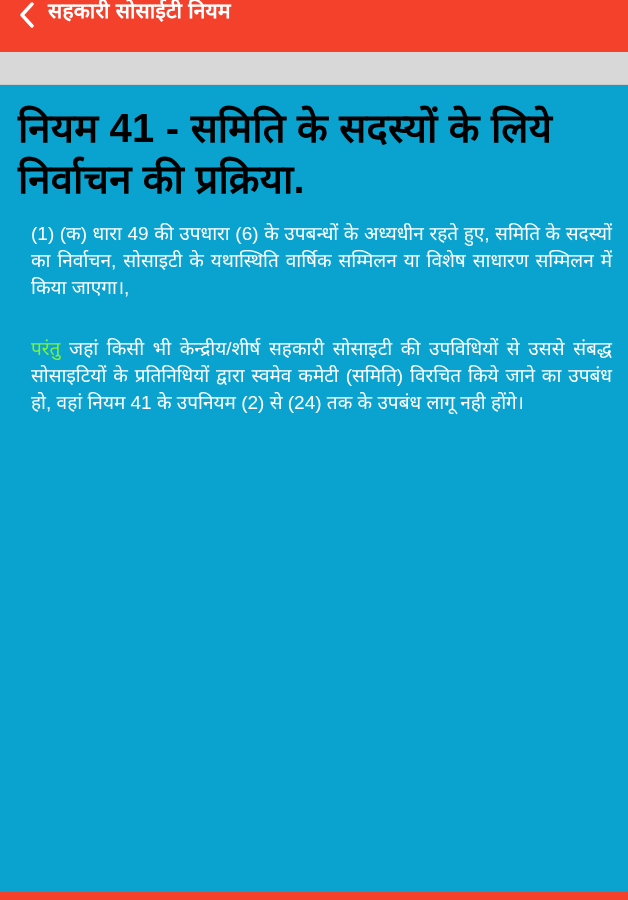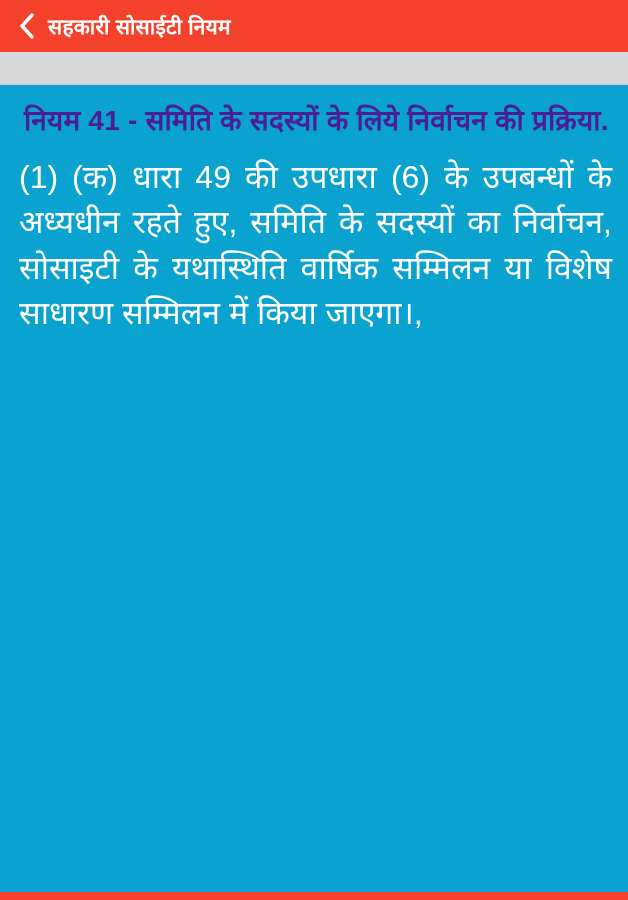--- a/index.html
+++ b/index.html
@@ -19,21 +19,20 @@
     position: relative;
     background: #ffffff;
     display: flex;
     flex-direction: column;
   }
   
   .titlebar {
     height: 52px;
     background: #f4412c;
     display: flex;
-    align-items: center;
     padding-left: 14px;
     box-sizing: border-box;
     flex: 0 0 auto;
   }
   .back-icon {
     width: 26px;
     height: 30px;
     display: flex;
     align-items: center;
     justify-content: center;
@@ -59,32 +58,32 @@
   
   .content {
     flex: 1 1 auto;
     background: #0aa3cf;
     padding: 18px 16px 0 16px;
     box-sizing: border-box;
     overflow: hidden;
     position: relative;
   }
   .rule-title {
-    color: #4c1d95;
-    font-size: 28px;
+    color: #000000;
+    font-size: 40px;
     font-weight: bold;
     line-height: 1.28;
-    margin: 0 0 16px 8px;
+    margin: 0 0 16px 2px;
     letter-spacing: .2px;
   }
   .para {
     color: #ffffff;
-    font-size: 32px;
+    font-size: 19px;
     line-height: 1.42;
-    margin: 0 0 26px 3px;
+    margin: 0 0 26px 15px;
     text-align: justify;
     text-justify: inter-word;
   }
   .para.gap-big { margin-bottom: 34px; }
   .pranthu {
     color: #7cf23a;
     font-weight: normal;
   }
   
   .bottom-bar {
@@ -111,18 +110,22 @@
   </div>
 
   <div class="sub-strip"></div>
 
   <div class="content">
 
     <h1 class="rule-title">नियम 41 - समिति के सदस्यों के लिये निर्वाचन की प्रक्रिया.</h1>
 
     <p class="para gap-big">(1) (क) धारा 49 की उपधारा (6) के उपबन्धों के अध्यधीन रहते हुए, समिति के सदस्यों का निर्वाचन, सोसाइटी के यथास्थिति वार्षिक सम्मिलन या विशेष साधारण सम्मिलन में किया जाएगा।,</p>
 
+    <p class="para">
+      <span class="pranthu">परंतु</span>
+      <span>जहां किसी भी केन्द्रीय/शीर्ष सहकारी सोसाइटी की उपविधियों से उससे संबद्ध सोसाइटियों के प्रतिनिधियों द्वारा स्वमेव कमेटी (समिति) विरचित किये जाने का उपबंध हो, वहां नियम 41 के उपनियम (2) से (24) तक के उपबंध लागू नही होंगे।</span>
+    </p>
 
 
     <div class="bottom-bar"></div>
   </div>
 
 </div>
 
 </body></html>

